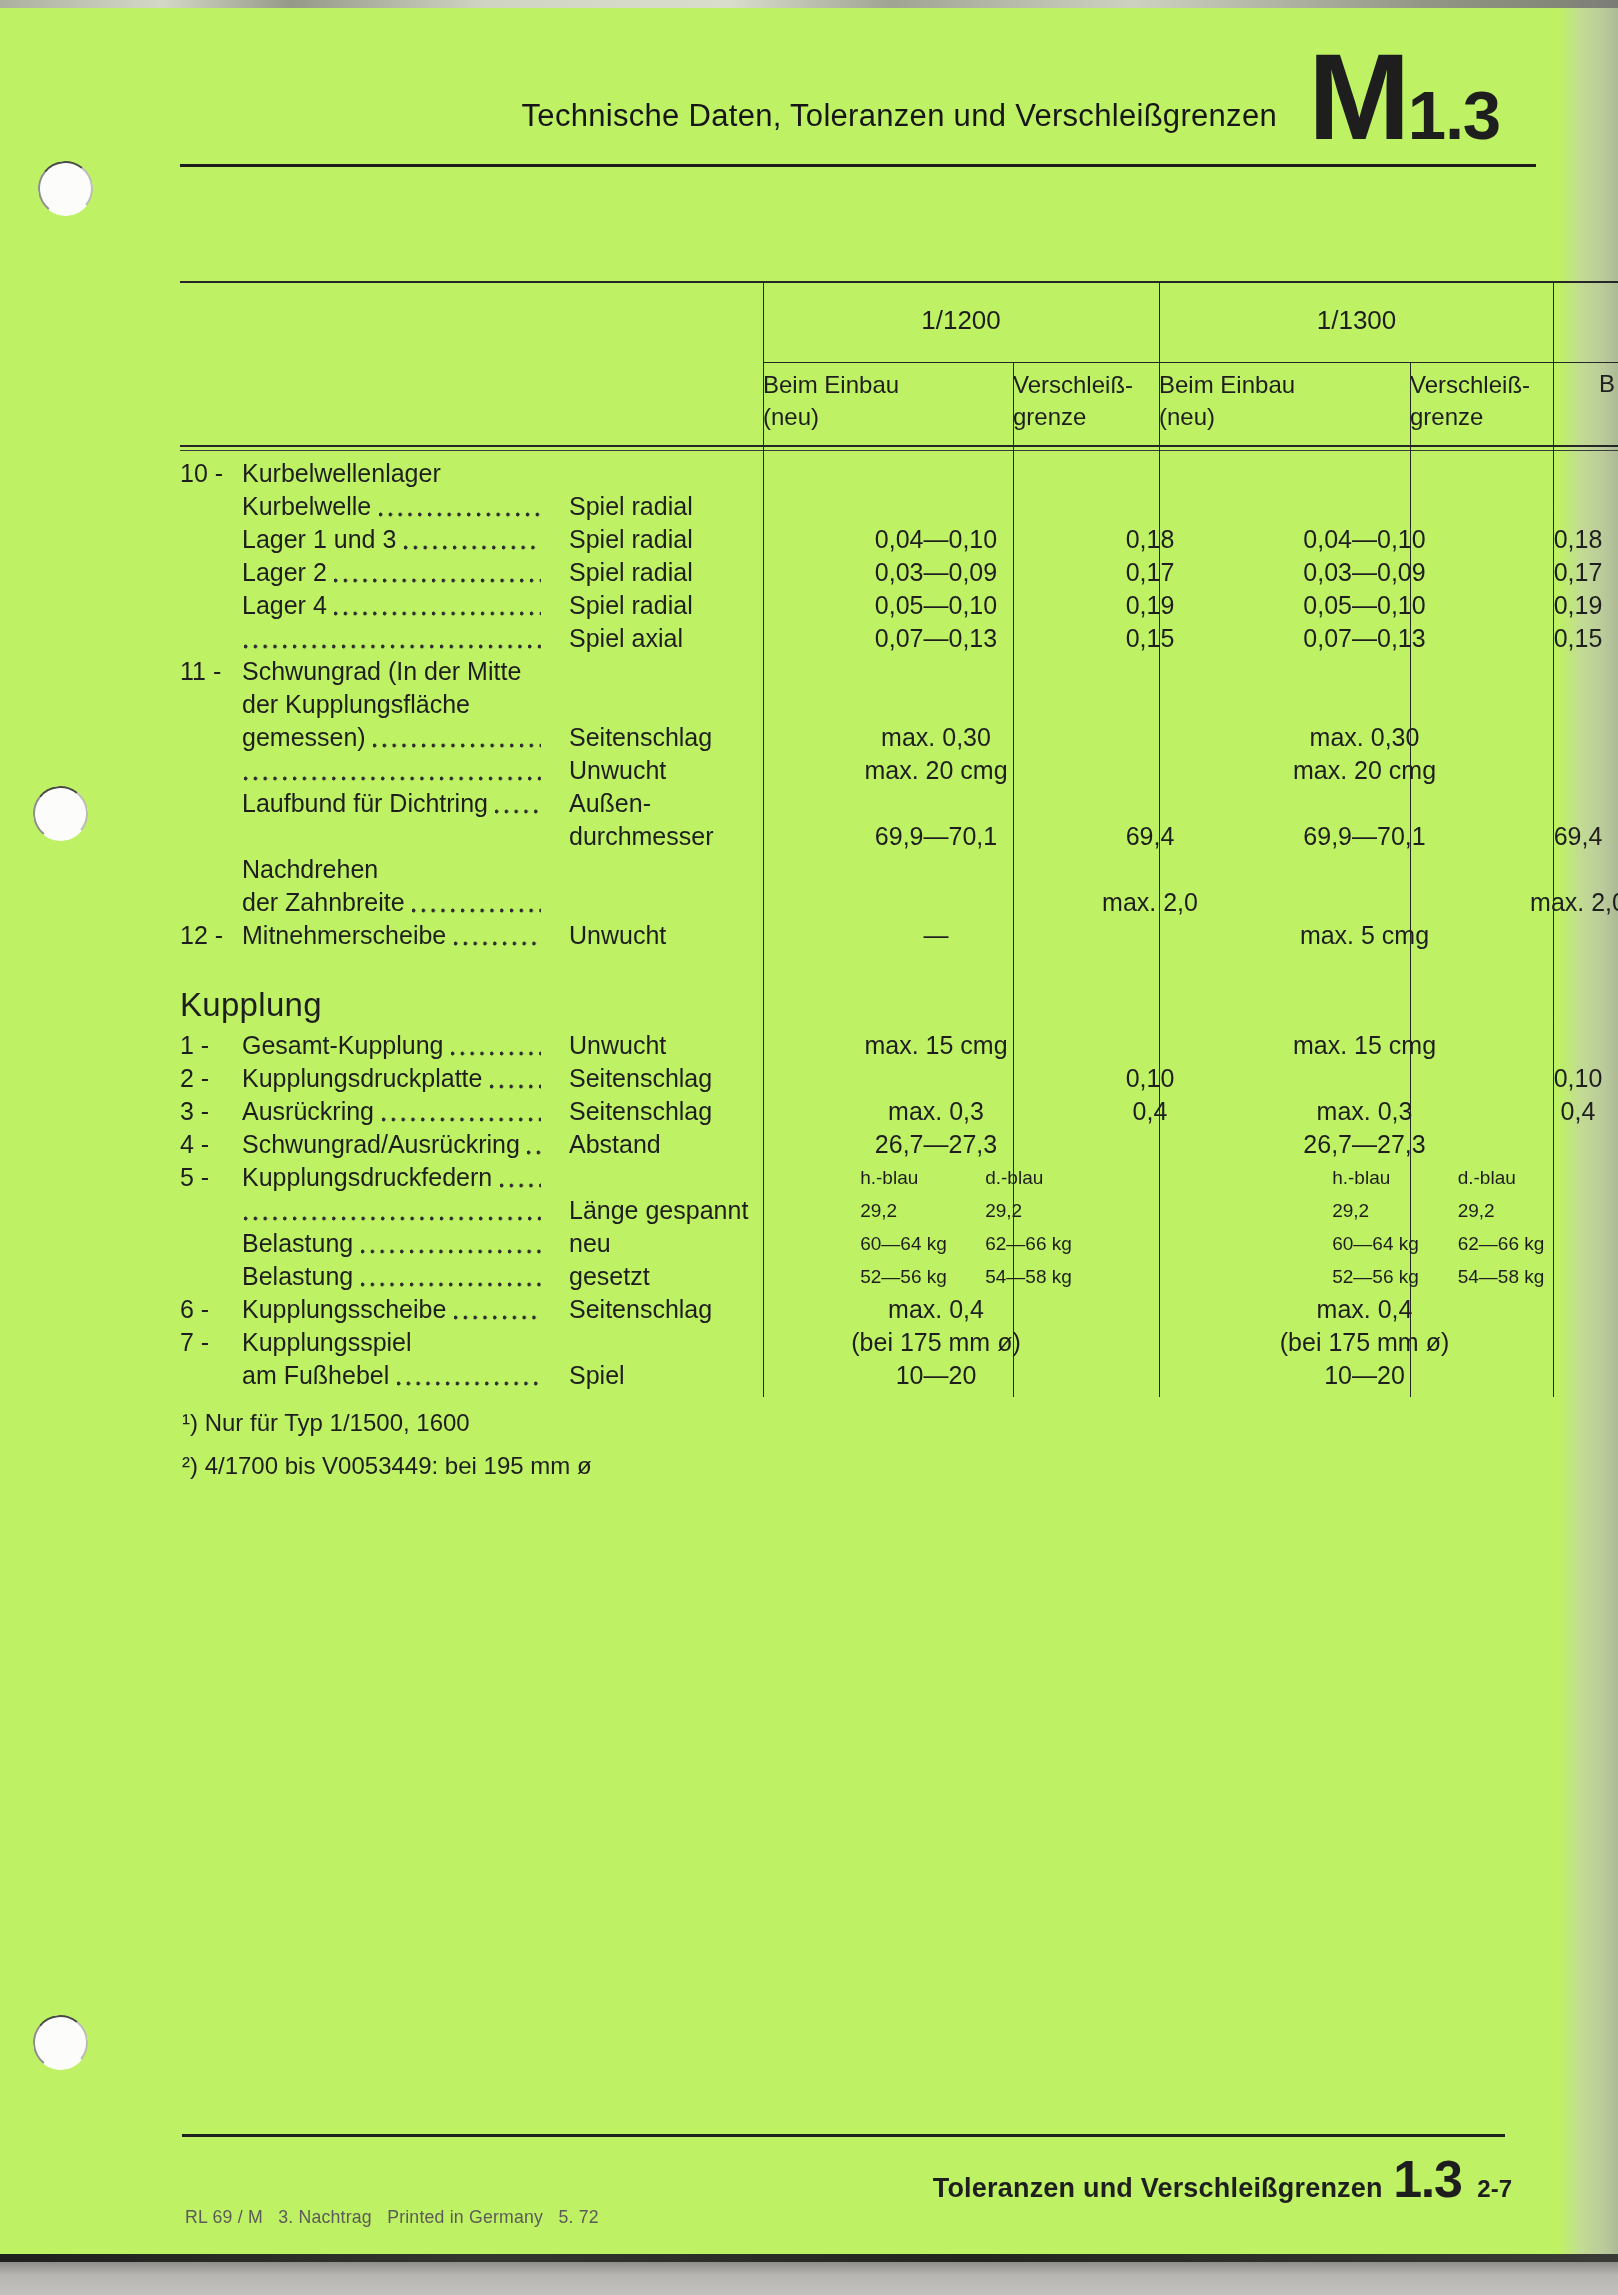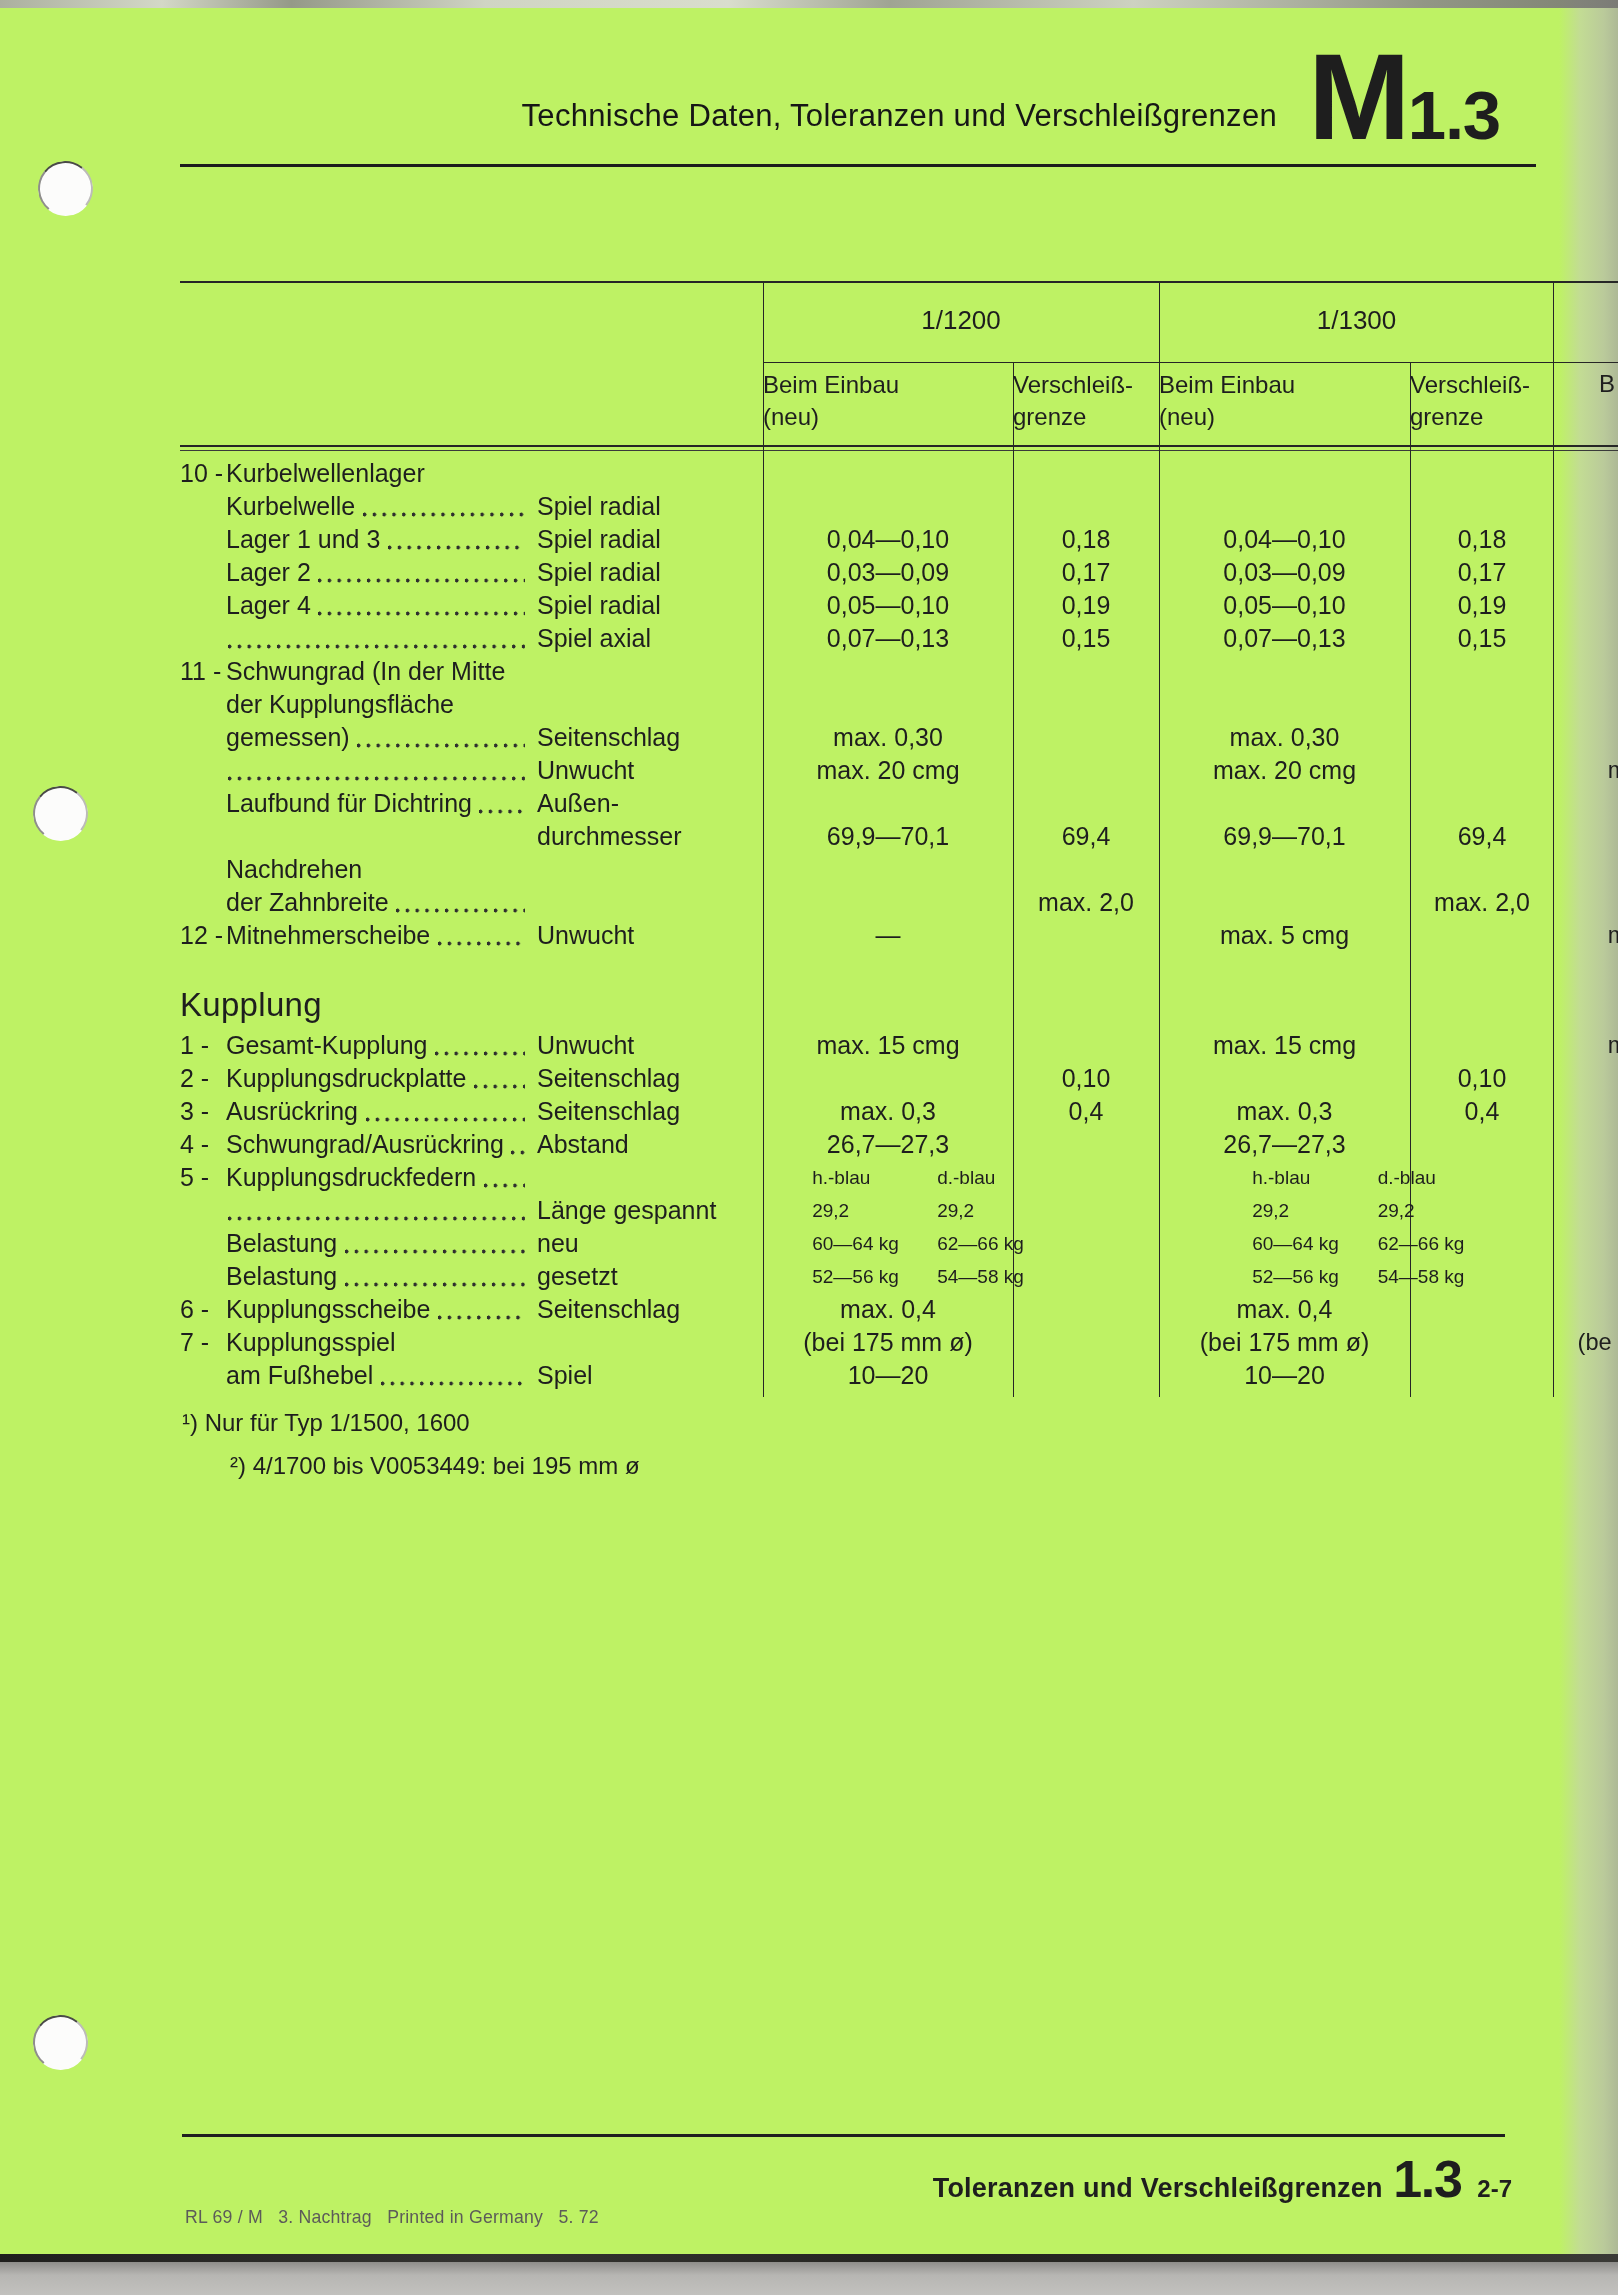--- a/index.html
+++ b/index.html
@@ -59,21 +59,21 @@
   .sh{position:absolute;top:369px;text-align:left;font-size:24px;line-height:32px;z-index:2;}
   .sh1{left:763px;width:250px;}
   .sh2{left:1013px;width:146px;}
   .sh3{left:1159px;width:251px;}
   .sh4{left:1410px;width:144px;}
   .shcut{position:absolute;left:1554px;top:370px;width:61px;text-align:right;
     font-size:24px;z-index:2;overflow:hidden;}
 
   
   #rows{position:absolute;left:180px;top:457px;width:1439px;z-index:2;}
-  .row{display:flex;height:33px;font-size:25px;line-height:33px;white-space:nowrap;}
+  .row{display:flex;height:33px;font-size:25px;line-height:33px;white-space:nowrap;gap:16px;}
   .col-num{flex:none;width:46px;overflow:hidden;}
   .col-label{flex:none;width:311px;display:flex;overflow:hidden;}
   .lbl{flex:none;}
   .leader{flex:1 1 auto;height:4.6px;align-self:flex-end;margin:0 11.8px 6.5px 6.5px;
     background-image:radial-gradient(circle at 2.6px 2.3px,#2e2e2e 1.6px,rgba(0,0,0,0) 2.1px);
     background-size:9.8px 4.6px;background-repeat:repeat-x;}
   .leader.full{margin-left:1.3px;}
   .col-attr{flex:none;width:226px;overflow:hidden;}
   .cell{flex:none;text-align:center;overflow:hidden;}
   .cc1{width:250px;}.cc2{width:146px;}.cc3{width:251px;}.cc4{width:144px;}
@@ -83,21 +83,21 @@
   .cut-left{text-align:left;padding-left:2.6px;}
   .cut-center{text-align:left;padding-left:23.6px;}
   .cut-right{text-align:right;}
   .cut-right span{display:inline-block;margin-right:-8.5px;}
   .row-heading{height:77px;display:flex;align-items:flex-end;padding-bottom:5.2px;box-sizing:border-box;}
   .row-heading span{font-size:33px;font-weight:500;letter-spacing:0.3px;line-height:39px;}
 
   
   .fn{position:absolute;left:182px;font-size:24px;z-index:2;white-space:pre;}
   .fn1{top:1409px;}
-  .fn2{top:1452px;margin-left:48px;}
+  .fn2{top:1452px;}
 
   
   .footer{position:absolute;right:107px;top:2149px;display:flex;align-items:baseline;z-index:4;white-space:pre;}
   .f-label{font-size:27px;font-weight:700;letter-spacing:0.2px;}
   .f-code{font-size:52px;font-weight:700;margin-left:10.5px;letter-spacing:-1.3px;}
   .f-page{font-size:24px;font-weight:700;margin-left:15.7px;}
   .rule-footer{position:absolute;left:182px;top:2134px;width:1323px;height:2.6px;background:#1f1f1f;z-index:2;}
   .imprint{position:absolute;left:185px;top:2207px;font-size:17.7px;color:#5c5b59;
     letter-spacing:0.2px;z-index:4;white-space:pre;}
 </style>

